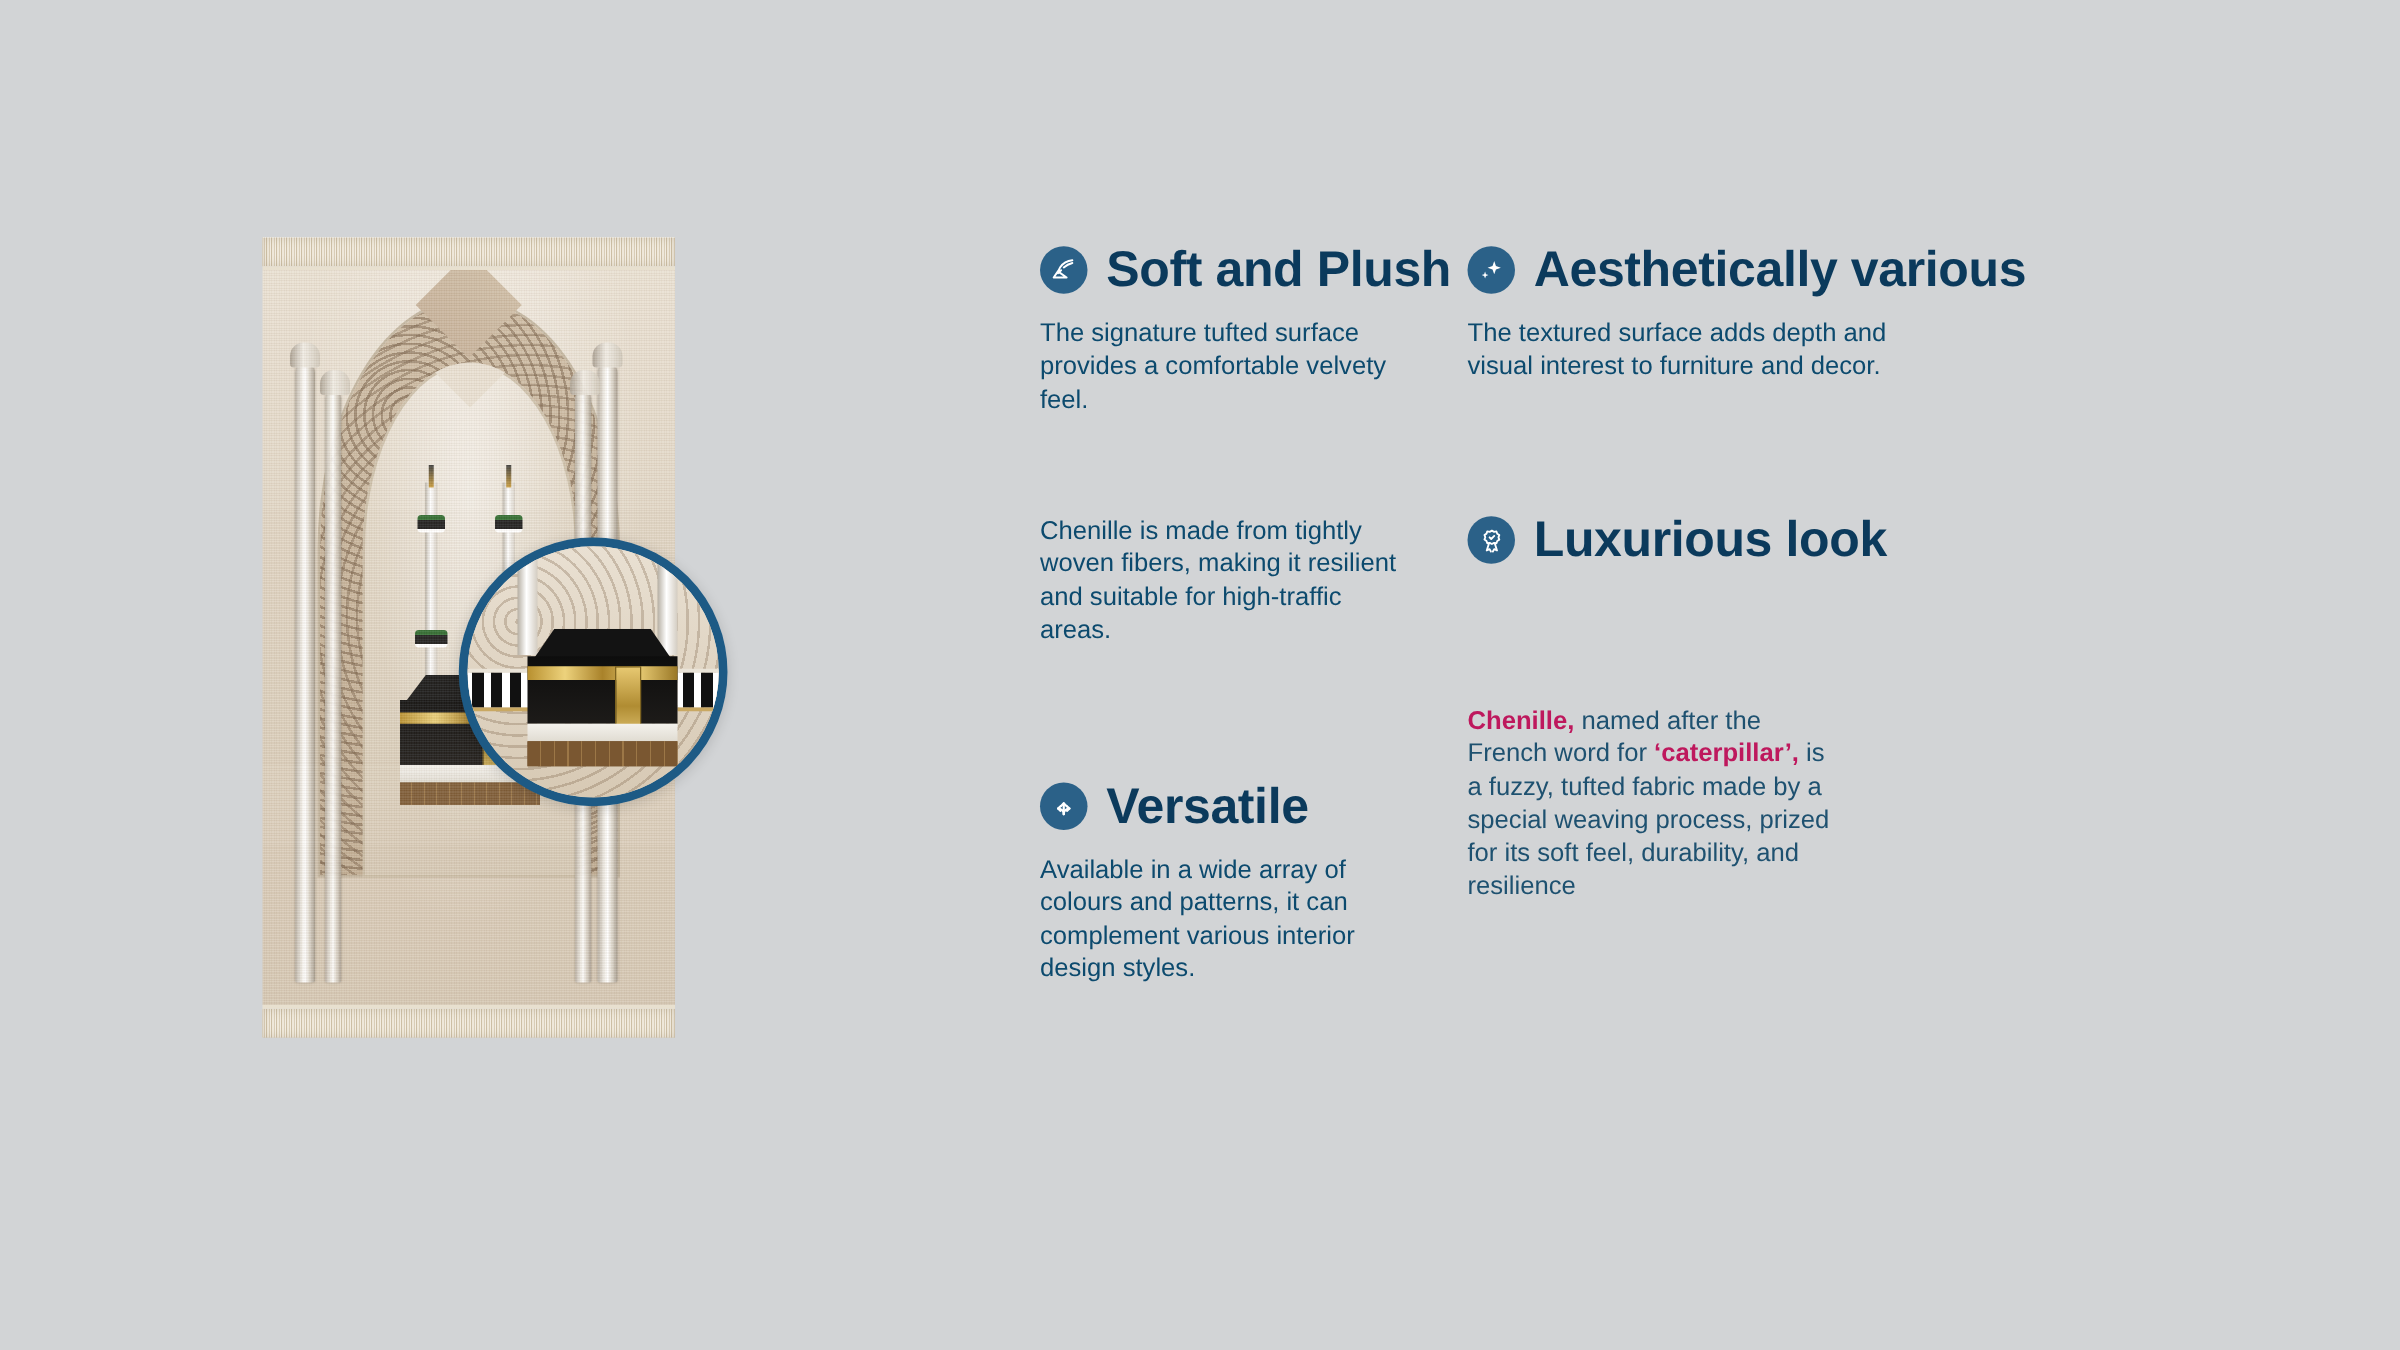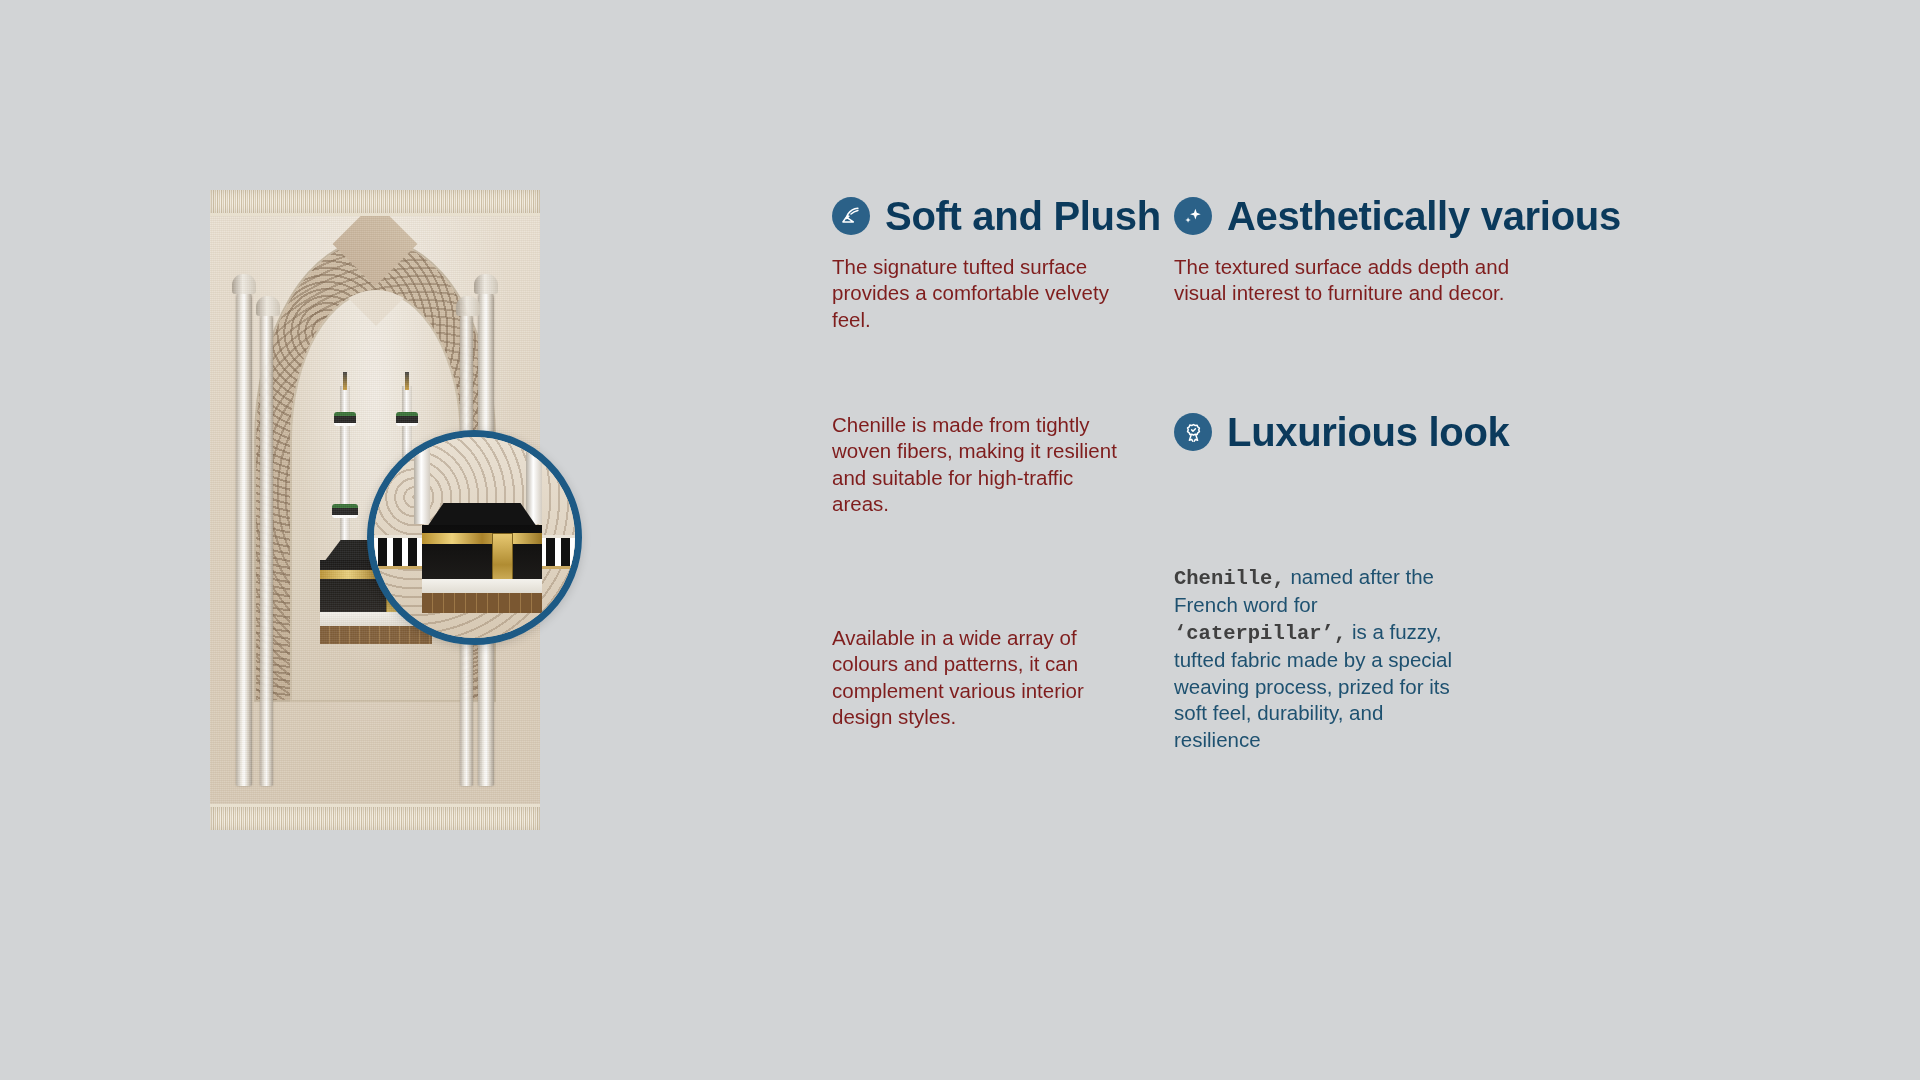--- a/index.html
+++ b/index.html
@@ -336,33 +336,33 @@
     font-weight: bold;
     color: #0b3a5c;
     letter-spacing: -0.3px;
     white-space: nowrap;
     line-height: 1;
   }
 
   .feature-body {
     font-size: 20.5px;
     line-height: 1.29;
-    color: #7f1d1d;
+    color: #0c4a6e;
     max-width: 295px;
   }
   .right-col .feature-body { max-width: 370px; }
 
   
   .definition {
     font-size: 20.5px;
     line-height: 1.29;
     color: #1e5170;
     max-width: 300px;
   }
-  .definition b { color: #404040; font-weight: bold; font-family: Liberation Mono, monospace; }
+  .definition b { color: #be185d; font-weight: bold; }
 </style>
 </head>
 <body>
 
 <div id="product-area">
 
   <div class="mat">
     <div class="fringe top"></div>
     <div class="fringe bottom"></div>
 
@@ -444,20 +444,33 @@
         <span class="feature-title">Soft and Plush</span>
       </div>
       <p class="feature-body">The signature tufted surface provides a comfortable velvety feel.</p>
     </div>
 
     <div class="feature" style="top:216px">
       <p class="feature-body">Chenille is made from tightly woven fibers, making it resilient and suitable for high-traffic areas.</p>
     </div>
 
     <div class="feature" style="top:429px">
+      <div class="feature-head">
+        <span class="icon-circle">
+          <svg width="22" height="22" viewBox="0 0 24 24" fill="none" stroke="#fff" stroke-width="1.9" stroke-linecap="round" stroke-linejoin="round">
+            <path d="M12 19V9.5"></path>
+            <path d="M12 9.5 9.4 12M12 9.5l2.6 2.5"></path>
+            <path d="M12 19c0-3 2.3-5 5-5"></path>
+            <path d="M12 19c0-3-2.3-5-5-5"></path>
+            <path d="M17 14l-2.2-2M17 14l-2.2 2"></path>
+            <path d="M7 14l2.2-2M7 14l2.2 2"></path>
+          </svg>
+        </span>
+        <span class="feature-title">Versatile</span>
+      </div>
       <p class="feature-body">Available in a wide array of colours and patterns, it can complement various interior design styles.</p>
     </div>
   </div>
 
   <div class="feat-col right-col">
 
     <div class="feature" style="top:0">
       <div class="feature-head">
         <span class="icon-circle">
           <svg width="22" height="22" viewBox="0 0 24 24" fill="#fff">

